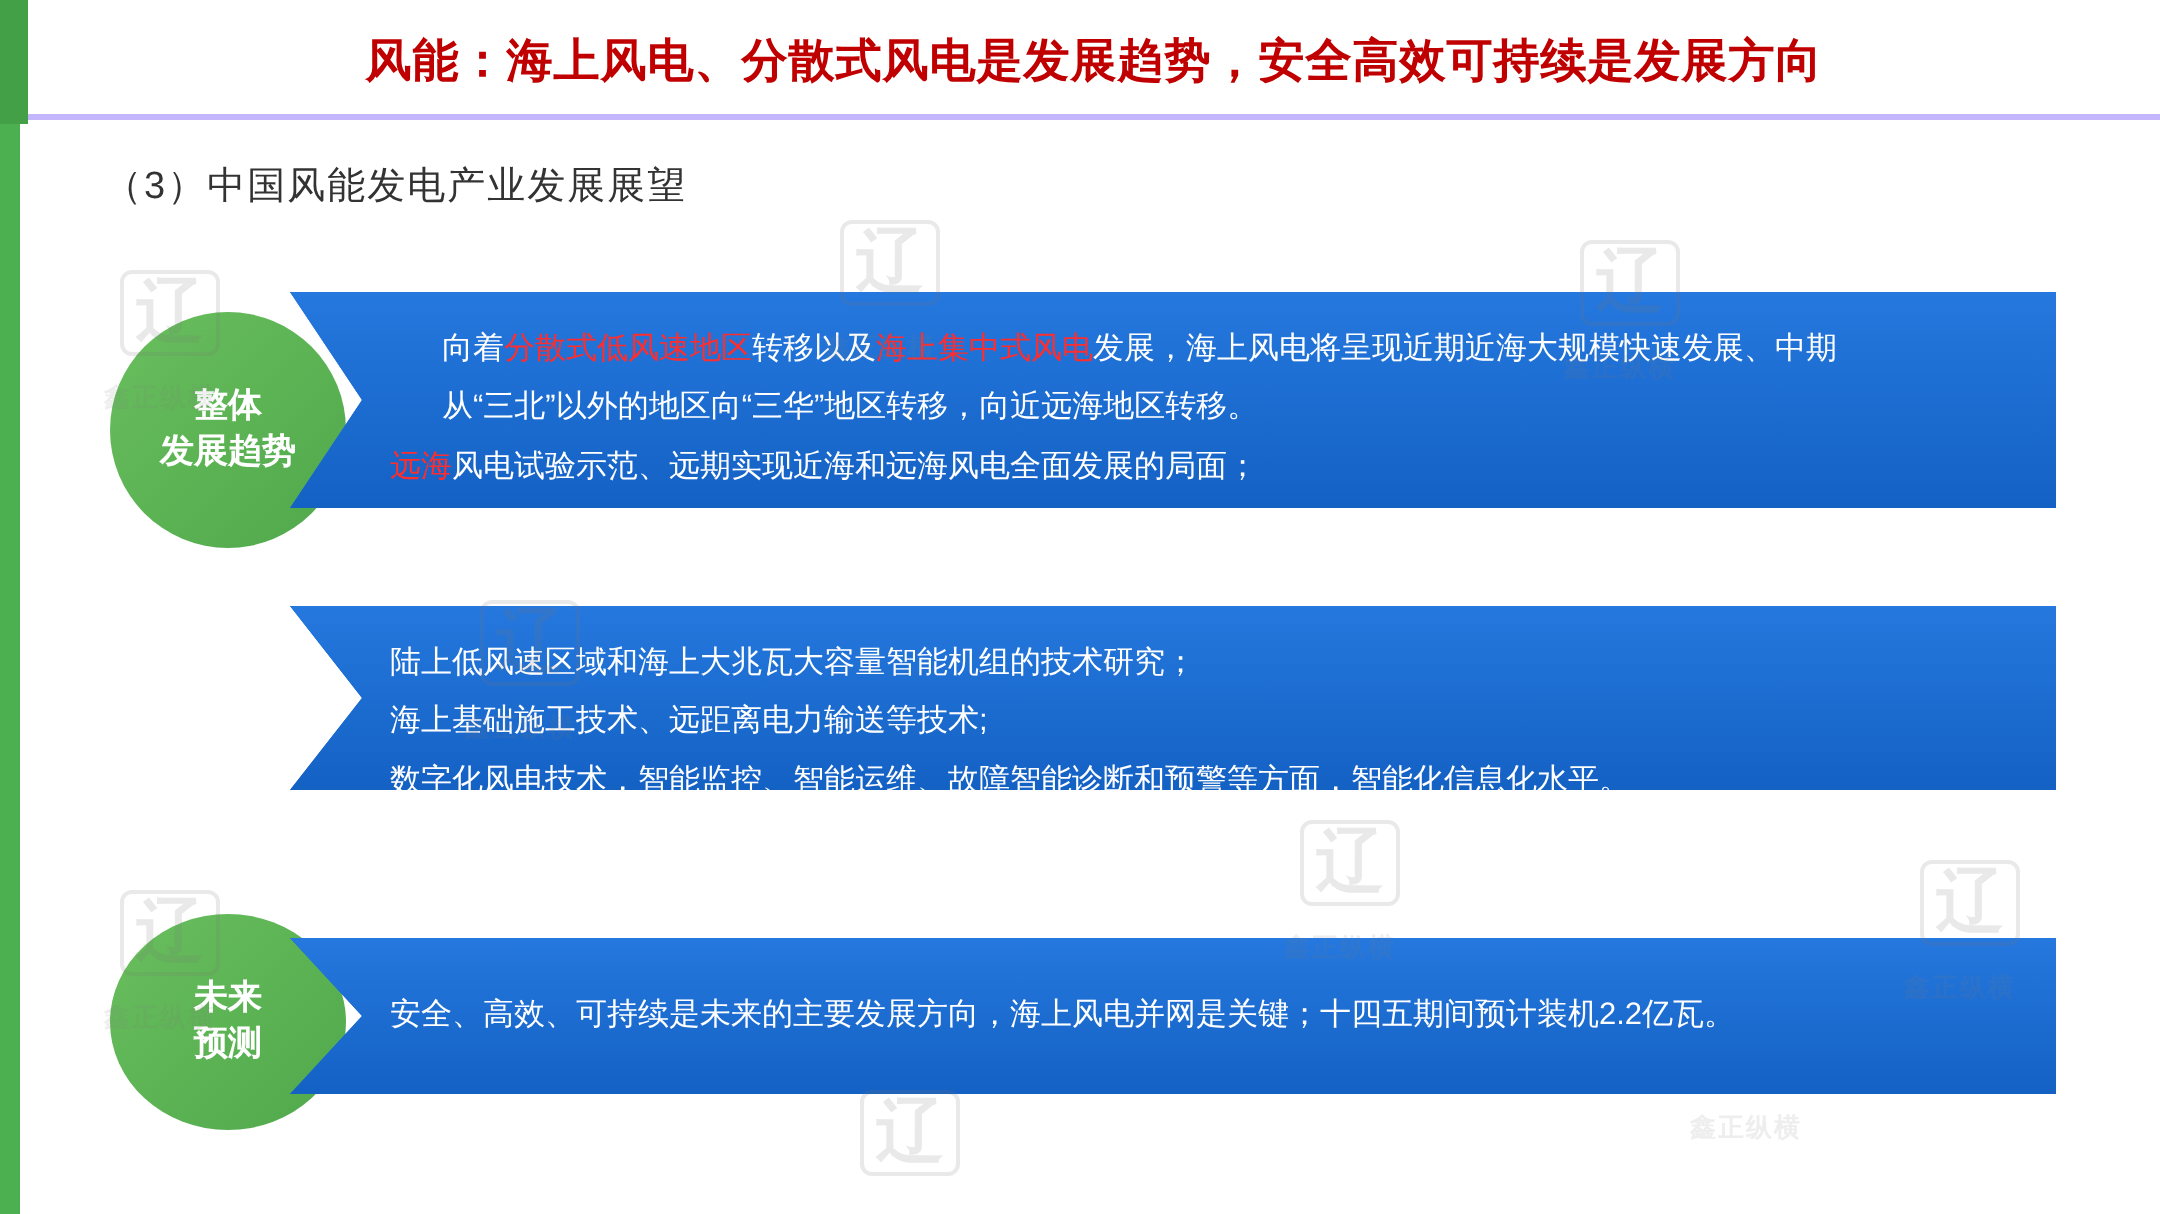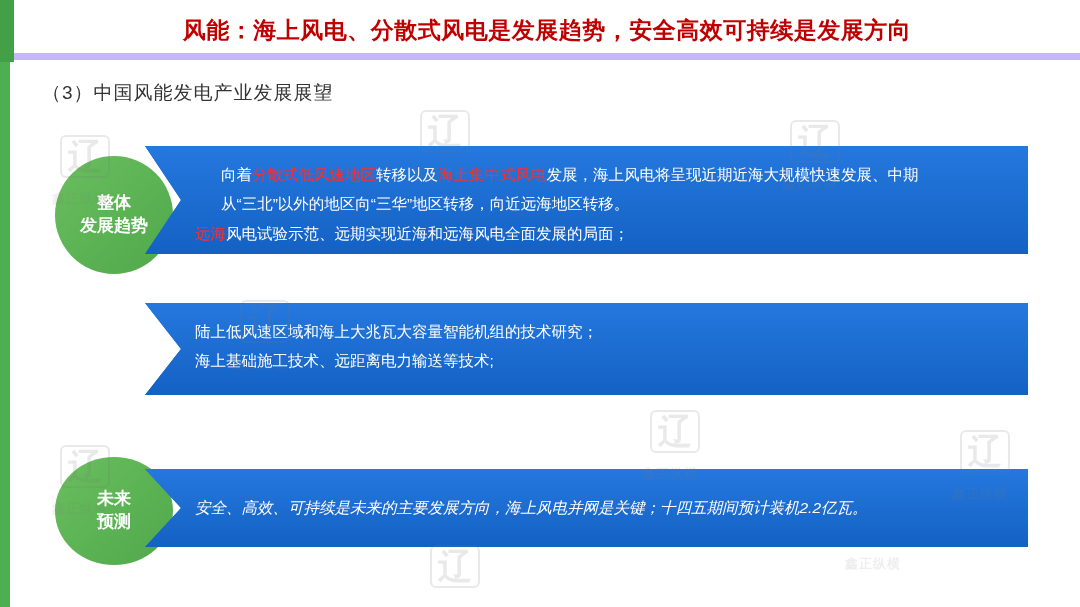--- a/index.html
+++ b/index.html
@@ -33,40 +33,40 @@
     background: #4caf50;
   }
 
   
   .title-band {
     position: absolute;
     left: 14px;
     top: 0;
     right: 0;
     height: 60px;
-    border-bottom: 7px solid #c4b5fd;
+    border-bottom: 3px solid #c4b5fd;
     box-sizing: border-box;
   }
   .title-text {
     position: absolute;
     left: 0;
     right: 0;
     top: 15px;
     text-align: center;
     color: #c00000;
     font-size: 23px;
     font-weight: bold;
     letter-spacing: 0.5px;
     white-space: nowrap;
   }
 
   
   .subtitle {
     position: absolute;
-    left: 42px;
+    left: 52px;
     top: 80px;
     font-size: 19px;
     color: #333333;
     letter-spacing: 1px;
   }
 
   
   .row {
     position: absolute;
     left: 0;
@@ -106,21 +106,21 @@
     color: #ffffff;
     box-sizing: border-box;
     padding: 14px 26px 14px 50px;
     font-size: 15.5px;
     line-height: 1.9;
     
     clip-path: polygon(0 0, 100% 0, 100% 100%, 0 100%, 36px 50%);
   }
   .banner-1 { top: 6px; height: 108px; }
   .banner-2 { top: 6px; height: 92px; }
-  .banner-3 { top: 14px; height: 78px; display: flex; align-items: center; font-style: italic; }
+  .banner-3 { top: 14px; height: 78px; display: flex; align-items: center; }
 
   .hl { color: #ff2d2d; }
   .line { white-space: nowrap; }
   .indent { padding-left: 26px; }
 
   
   .wm {
     position: absolute;
     color: rgba(120, 120, 120, 0.13);
     font-size: 13px;
@@ -162,20 +162,21 @@
     <div class="line indent">向着<span class="hl">分散式低风速地区</span>转移以及<span class="hl">海上集中式风电</span>发展，海上风电将呈现近期近海大规模快速发展、中期</div>
     <div class="line indent">从“三北”以外的地区向“三华”地区转移，向近远海地区转移。</div>
     <div class="line"><span class="hl">远海</span>风电试验示范、远期实现近海和远海风电全面发展的局面；</div>
   </div>
 </div>
 
 <div class="row row-2">
   <div class="banner banner-2">
     <div class="line">陆上低风速区域和海上大兆瓦大容量智能机组的技术研究；</div>
     <div class="line">海上基础施工技术、远距离电力输送等技术;</div>
+    <div class="line">数字化风电技术，智能监控、智能运维、故障智能诊断和预警等方面，智能化信息化水平。</div>
   </div>
 </div>
 
 <div class="row row-3">
   <div class="ellipse ellipse-3">
     <span>未来<br>预测</span>
   </div>
   <div class="banner banner-3">
     <div class="line">安全、高效、可持续是未来的主要发展方向，海上风电并网是关键；十四五期间预计装机2.2亿瓦。</div>
   </div>

